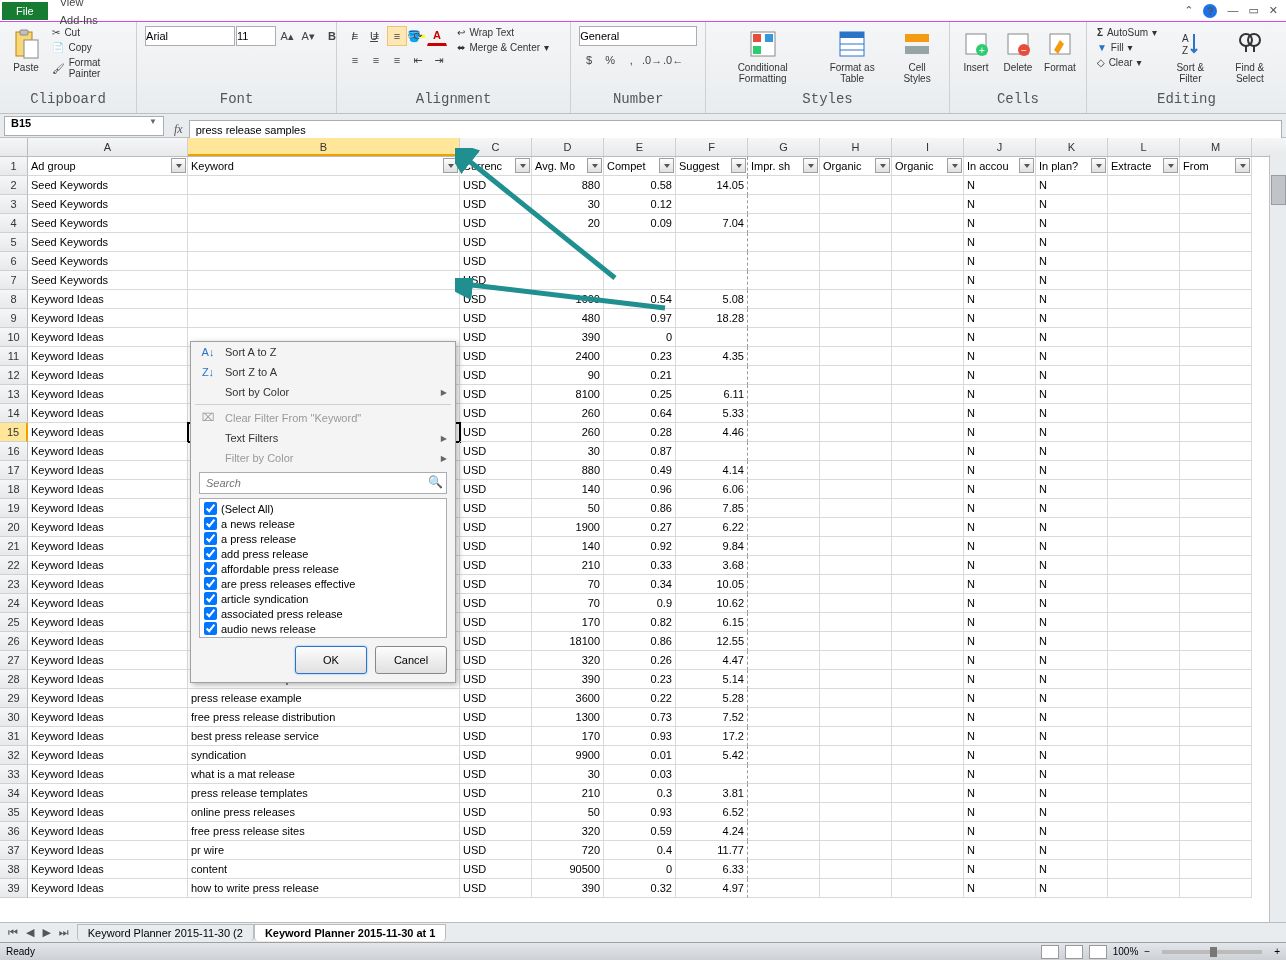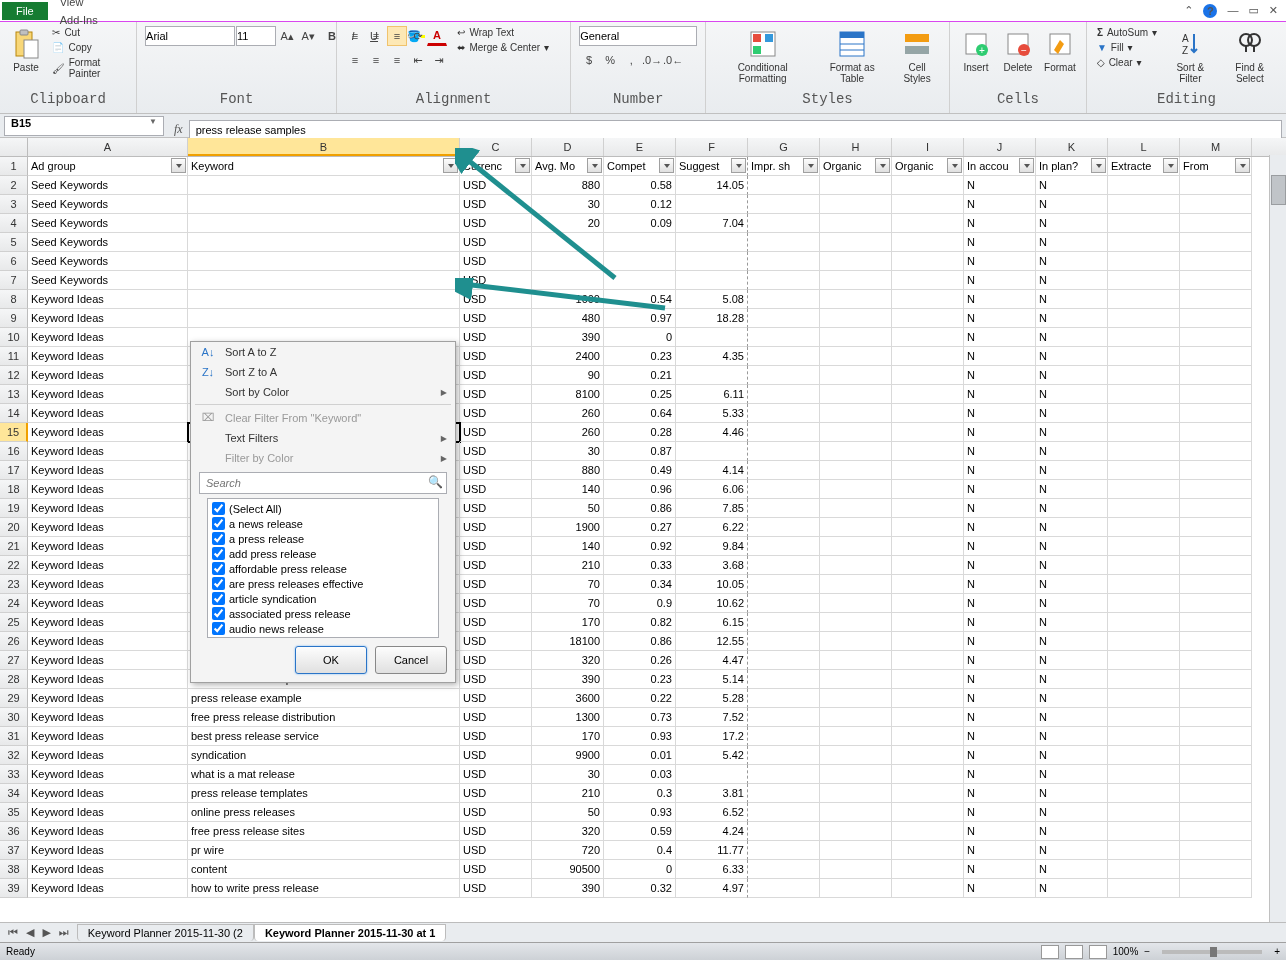--- a/index.html
+++ b/index.html
@@ -61,21 +61,21 @@
 
 .filter-panel { position:absolute; left:190px; top:203px; width:266px; background:#f4f4f4; border:1px solid #a0a0a0; box-shadow:2px 2px 6px rgba(0,0,0,0.3); z-index:100; }
 .filter-panel .mi { display:flex; align-items:center; gap:8px; padding:4px 8px; font-size:11px; color:#333; cursor:pointer; }
 .filter-panel .mi.disabled { color:#999; }
 .filter-panel .mi .ic { width:18px; text-align:center; }
 .filter-panel .sep { height:1px; background:#d0d0d0; margin:2px 4px; }
 .filter-panel .sub::after { content:'▶'; margin-left:auto; font-size:8px; color:#666; }
 .filter-panel .search-box { margin:4px 8px; position:relative; }
 .filter-panel .search-box input { width:100%; border:1px solid #abadb3; height:22px; padding:0 30px 0 6px; font-size:11px; font-style:italic; color:#888; }
 .filter-panel .search-box .mag { position:absolute; right:4px; top:3px; color:#2a6099; font-size:12px; }
-.filter-panel .chk-list { margin:0 16px; border:1px solid #abadb3; background:#fff; height:140px; overflow-y:scroll; padding:2px; }
+.filter-panel .chk-list { margin:0 8px; border:1px solid #abadb3; background:#fff; height:140px; overflow-y:scroll; padding:2px; }
 .filter-panel .chk-list label { display:flex; align-items:center; gap:4px; font-size:11px; padding:1px 2px; cursor:pointer; }
 .filter-panel .btns { display:flex; justify-content:flex-end; gap:8px; padding:8px; }
 .filter-panel .btns button { width:72px; height:28px; font-size:11px; border:1px solid #888; border-radius:3px; background:linear-gradient(#fdfdfd,#e0e0e0); cursor:pointer; }
 .filter-panel .btns button.primary { border:1px solid #2a74c7; box-shadow:0 0 2px #6bb1f7; }
 
 
 .arrow { position:absolute; pointer-events:none; z-index:200; }
 
 
 .sheet-bar { position:absolute; bottom:18px; left:0; right:0; height:20px; background:#e9ecef; border-top:1px solid #bcbcbc; display:flex; align-items:center; font-size:11px; }

